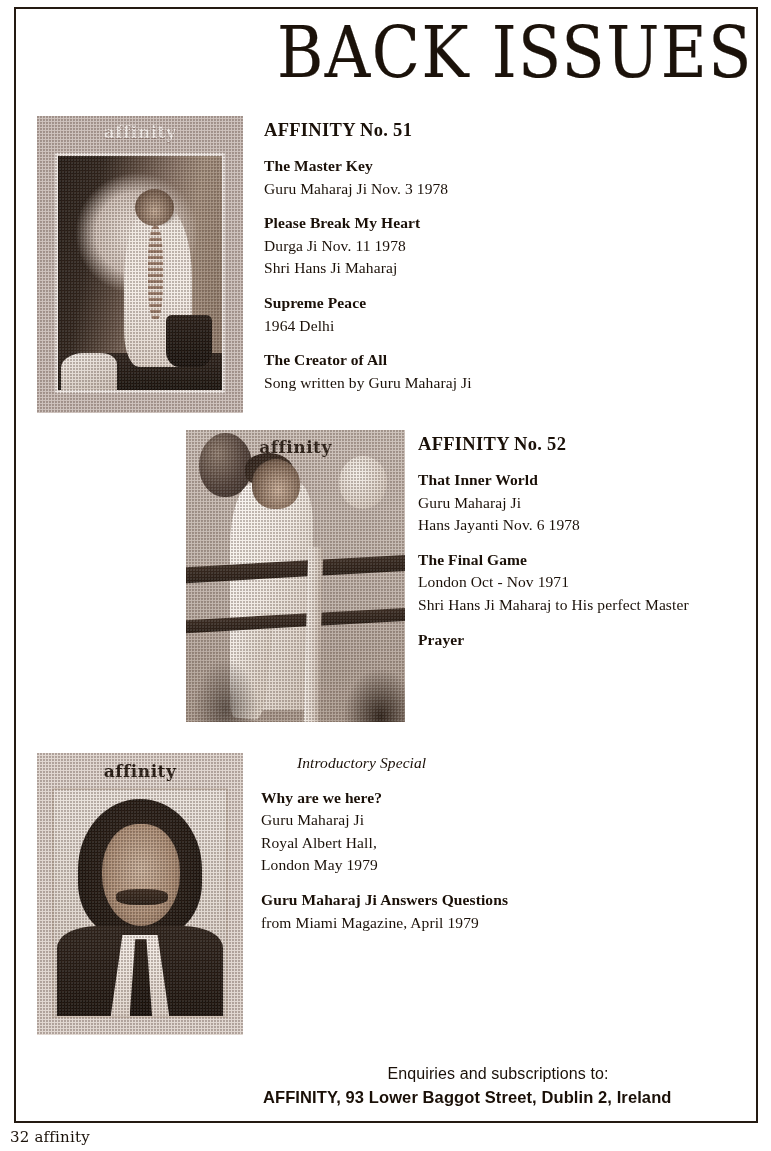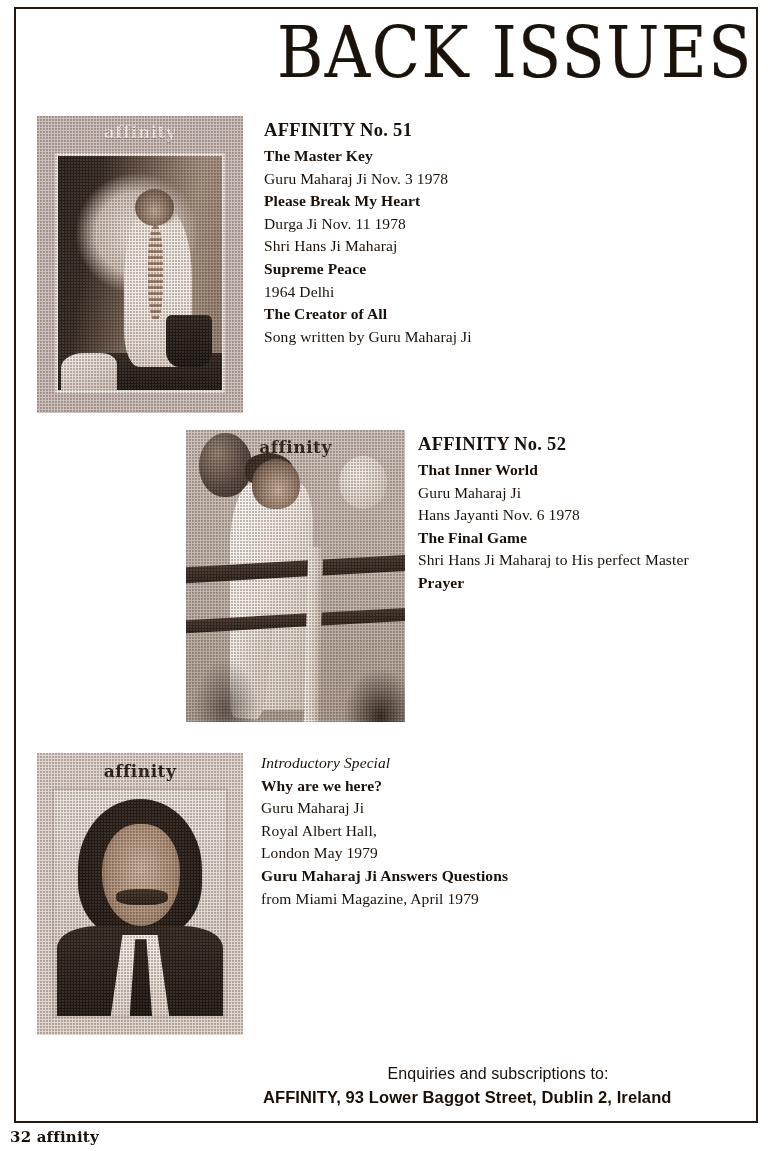--- a/index.html
+++ b/index.html
@@ -61,24 +61,26 @@
     white-space: nowrap;
   }
   .issue-line {
     font-size: 15.5px;
     line-height: 22.6px;
     letter-spacing: 0.1px;
     white-space: nowrap;
   }
   .issue-line.title {
     font-weight: bold;
+    margin-top: 12px;
   }
   .issue-line.italic {
     font-style: italic;
     font-weight: normal;
+    margin-left: 36px;
   }
 
   #issue-51 { left: 264px; top: 118px; }
   #issue-52 { left: 418px; top: 432px; }
   #issue-53 { left: 261px; top: 752px; }
 
   
   .cover {
     position: absolute;
     overflow: hidden;
@@ -325,21 +327,21 @@
     white-space: nowrap;
   }
 
   
   #page-number {
     position: absolute;
     left: 10px;
     top: 1128px;
     font-family: "DejaVu Serif", serif;
     font-size: 15px;
-    font-weight: bold;
+    font-weight: normal;
     letter-spacing: 0.2px;
     color: #1b120a;
     white-space: nowrap;
     text-align: center;
   }
 </style>
 </head>
 <body>
 
 <div id="page-frame"></div>
@@ -403,20 +405,21 @@
     </div>
 </div>
 
 <div class="issue-block" id="issue-52">
   <div class="issue-heading">AFFINITY No. 52</div>
   <div>
       <div class="issue-line title">That Inner World</div>
       <div class="issue-line">Guru Maharaj Ji</div>
       <div class="issue-line">Hans Jayanti Nov. 6 1978</div>
       <div class="issue-line title">The Final Game</div>
+      <div class="issue-line">London Oct - Nov 1971</div>
       <div class="issue-line">Shri Hans Ji Maharaj to His perfect Master</div>
       <div class="issue-line title">Prayer</div>
     </div>
 </div>
 
 <div class="issue-block" id="issue-53">
   <div>
       <div class="issue-line italic">Introductory Special</div>
       <div class="issue-line title">Why are we here?</div>
       <div class="issue-line">Guru Maharaj Ji</div>

